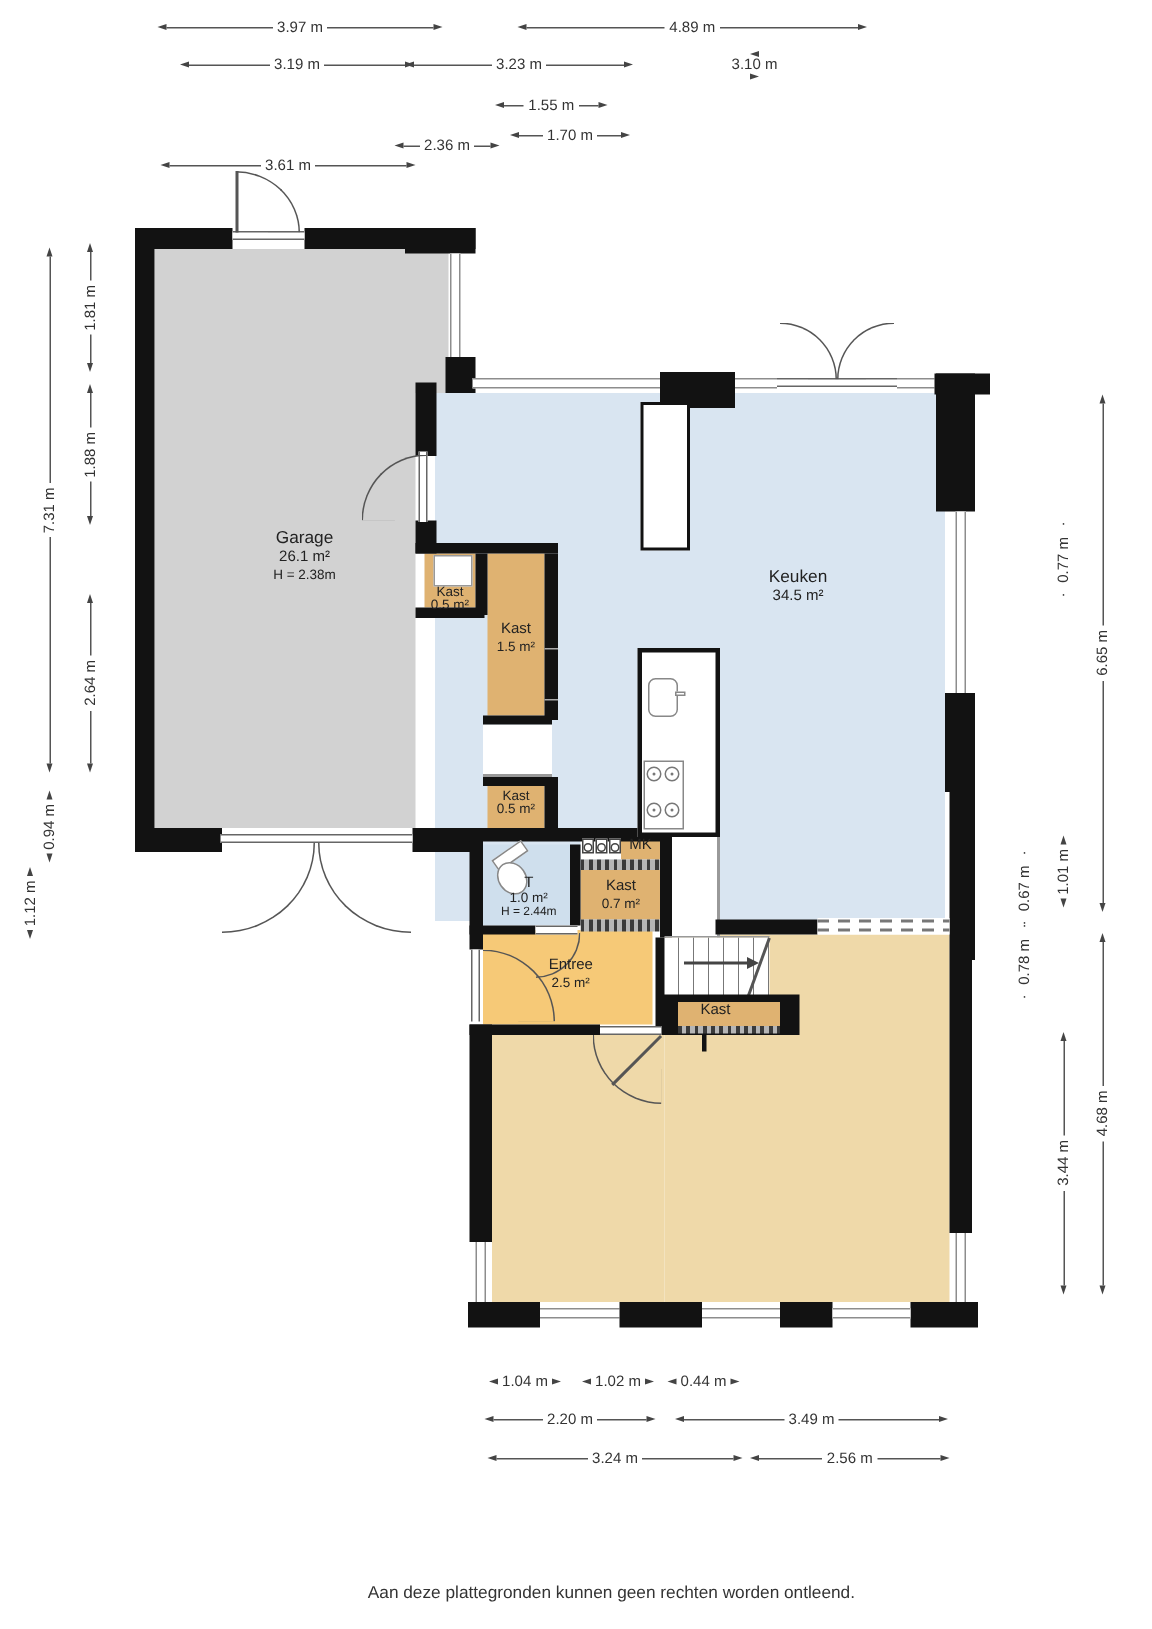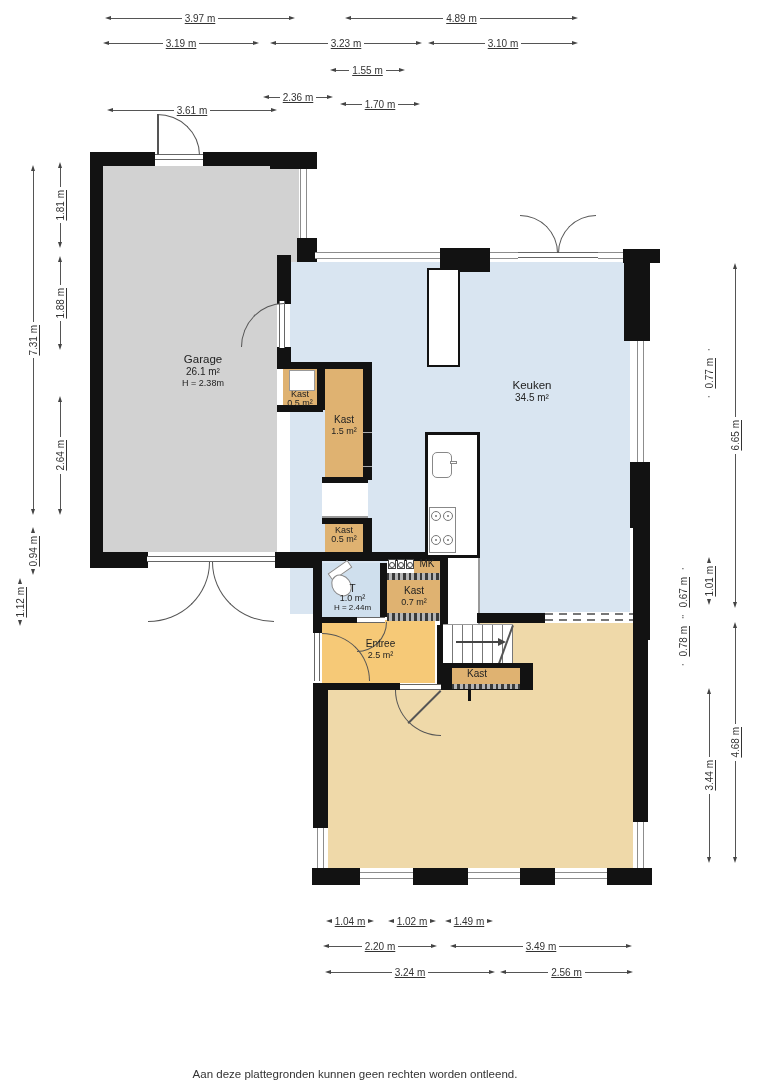--- a/index.html
+++ b/index.html
@@ -28,32 +28,32 @@
   .dim{position:absolute;display:flex;align-items:center;justify-content:center;color:#333;font-size:10px;}
   .dim .ln{flex:1 1 0;background:#555;min-width:0;min-height:0;}
   .dim.h{height:12px;flex-direction:row;}
   .dim.h .ln{height:1px;}
   .dim.v{width:12px;flex-direction:column;}
   .dim.v .ln{width:1px;}
   .dim.h::before{content:"";flex:0 0 auto;border-right:6px solid #444;border-top:2.5px solid transparent;border-bottom:2.5px solid transparent;}
   .dim.h::after{content:"";flex:0 0 auto;border-left:6px solid #444;border-top:2.5px solid transparent;border-bottom:2.5px solid transparent;}
   .dim.v::before{content:"";flex:0 0 auto;border-bottom:6px solid #444;border-left:2.5px solid transparent;border-right:2.5px solid transparent;}
   .dim.v::after{content:"";flex:0 0 auto;border-top:6px solid #444;border-left:2.5px solid transparent;border-right:2.5px solid transparent;}
-  .dim .lb{padding:0 3px;white-space:nowrap;text-decoration:underline;}
+  .dim .lb{padding:0 3px;white-space:nowrap;}
   .dim.v .lb{writing-mode:vertical-rl;transform:rotate(180deg);padding:3px 0;}
   .dim.txt::before{content:"·";border:0;}
   .dim.txt::after{content:"·";border:0;}
   .hatch{position:absolute;background:repeating-linear-gradient(90deg,#3a3a3a 0 2.5px,#b5b5b5 2.5px 5.5px);}
   .steps{position:absolute;background-color:#fff;background-image:repeating-linear-gradient(90deg,transparent 0 9px,#777 9px 10px);}
   .meter{position:absolute;width:8px;height:10px;background:#fff;border:1px solid #444;box-sizing:border-box;}
   .meter::after{content:"";display:block;width:4px;height:4px;border:1px solid #444;border-radius:50%;margin:1.5px auto 0;}
   .burner{position:absolute;width:10px;height:10px;border:1px solid #777;border-radius:50%;background:#fff;box-sizing:border-box;}
   .burner::after{content:"";display:block;width:2.5px;height:2.5px;background:#777;border-radius:50%;margin:2.7px auto 0;}
   .fixt{position:absolute;background:#fff;border:1.2px solid #888;box-sizing:border-box;}
-  .footer{position:absolute;color:#333;font-size:11.5px;text-align:center;margin-top:12px;}
+  .footer{position:absolute;color:#333;font-size:11.5px;text-align:right;}
 </style>
 </head>
 <body>
 
 <div id="canvas">
 
   <div class="floor" style="left:103px;top:166px;width:196px;height:96px;background:#d2d2d2;"></div>
   <div class="floor" style="left:103px;top:262px;width:174px;height:290px;background:#d2d2d2;"></div>
   <div class="floor" style="left:290px;top:262px;width:340px;height:352px;background:#d9e5f1;"></div>
   <div class="floor" style="left:443px;top:623px;width:190px;height:245px;background:#efd9a9;"></div>
@@ -222,51 +222,51 @@
   <div class="dim h" style="left:105px;top:12px;width:190px;">
       <span class="ln"></span>
       <span class="lb">3.97 m</span>
       <span class="ln"></span>
     </div>
   <div class="dim h" style="left:345px;top:12px;width:233px;">
       <span class="ln"></span>
       <span class="lb">4.89 m</span>
       <span class="ln"></span>
     </div>
-  <div class="dim h" style="left:103px;top:37px;width:156px;text-align:center;">
+  <div class="dim h" style="left:120px;top:37px;width:156px;text-align:center;">
       <span class="ln"></span>
       <span class="lb">3.19 m</span>
       <span class="ln"></span>
     </div>
   <div class="dim h" style="left:270px;top:37px;width:152px;">
       <span class="ln"></span>
       <span class="lb">3.23 m</span>
       <span class="ln"></span>
     </div>
-  <div class="dim h" style="left:428px;top:37px;width:150px;">
+  <div class="dim h" style="left:428px;top:37px;width:150px;flex-direction:column;">
       <span class="ln"></span>
       <span class="lb">3.10 m</span>
       <span class="ln"></span>
     </div>
   <div class="dim h" style="left:107px;top:64px;width:170px;margin-top:40px;">
       <span class="ln"></span>
       <span class="lb">3.61 m</span>
       <span class="ln"></span>
     </div>
   <div class="dim h" style="left:330px;top:64px;width:75px;">
       <span class="ln"></span>
       <span class="lb">1.55 m</span>
       <span class="ln"></span>
     </div>
   <div class="dim h" style="left:263px;top:91px;width:70px;">
       <span class="ln"></span>
       <span class="lb">2.36 m</span>
       <span class="ln"></span>
     </div>
-  <div class="dim h" style="left:340px;top:98px;width:80px;align-items:center;">
+  <div class="dim h" style="left:340px;top:84px;width:80px;align-items:center;">
       <span class="ln"></span>
       <span class="lb">1.70 m</span>
       <span class="ln"></span>
     </div>
 
   <div class="dim v" style="left:27px;top:165px;height:350px;">
       <span class="ln"></span>
       <span class="lb">7.31 m</span>
       <span class="ln"></span>
     </div>
@@ -320,21 +320,21 @@
       <span class="ln"></span>
     </div>
 
   <div class="dim h" style="left:323px;top:915px;width:54px;">
       <span class="lb">1.04 m</span>
     </div>
   <div class="dim h" style="left:386px;top:915px;width:52px;">
       <span class="lb">1.02 m</span>
     </div>
   <div class="dim h" style="left:443px;top:915px;width:52px;">
-      <span class="lb">1.49 m</span>
+      <span class="lb">0.44 m</span>
     </div>
   <div class="dim h" style="left:323px;top:940px;width:114px;">
       <span class="ln"></span>
       <span class="lb">2.20 m</span>
       <span class="ln"></span>
     </div>
   <div class="dim h" style="left:450px;top:940px;width:182px;">
       <span class="ln"></span>
       <span class="lb">3.49 m</span>
       <span class="ln"></span>

